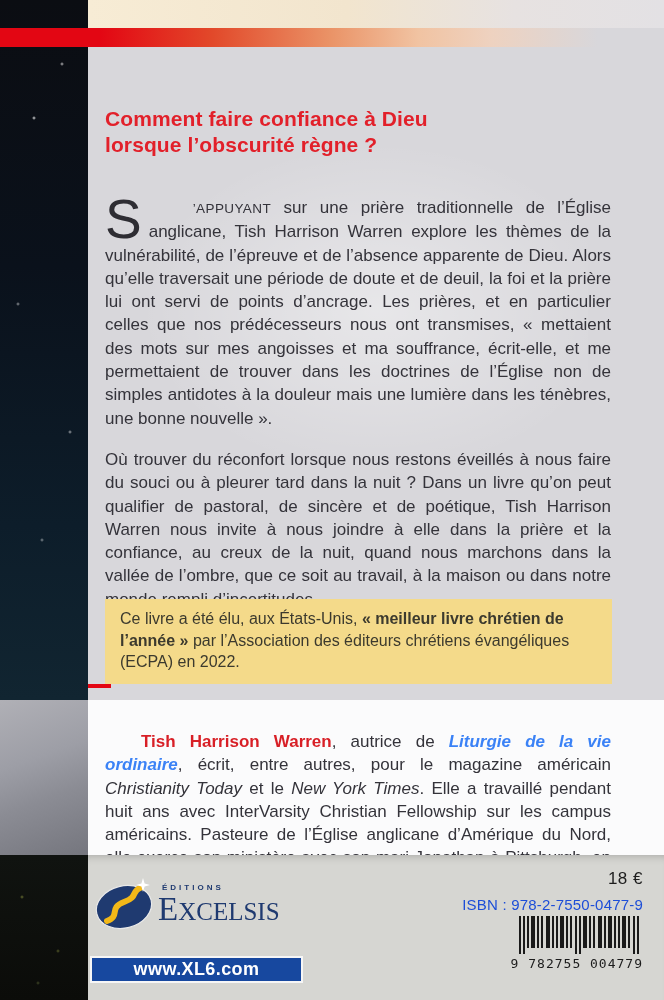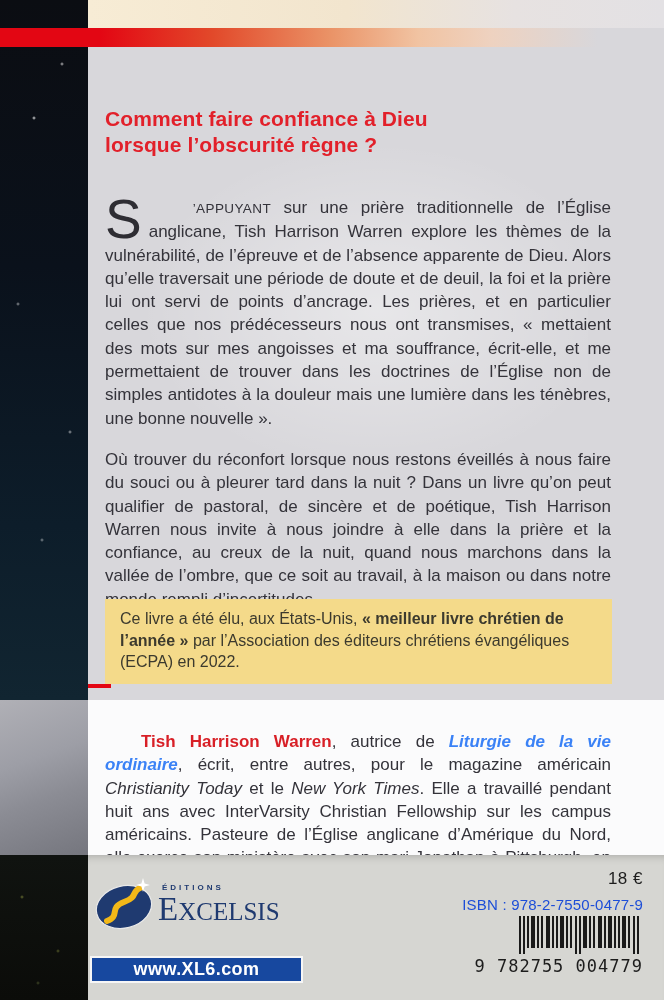--- a/index.html
+++ b/index.html
@@ -91,21 +91,21 @@
     background:#17489f;border:2px solid #f6f6f6;box-sizing:border-box;
     display:flex;align-items:center;justify-content:center;
     color:#ffffff;font-weight:700;font-size:18px;letter-spacing:.4px;margin-top:24px;
   }
   .sales-area{position:absolute;left:355px;top:14px;width:200px;text-align:right;}
   .price{font-size:17px;color:#1d1d1d;letter-spacing:.5px;}
   .isbn{margin-top:7px;font-size:15px;color:#1d4ed8;letter-spacing:.2px;white-space:nowrap;}
   .barcode-wrap{margin-top:3px;display:inline-block;}
   .barcode-digits{
     margin-top:-2px;font-family:"DejaVu Sans Mono","Liberation Mono",monospace;
-    font-size:17px;color:#1c1c1c;letter-spacing:1px;white-space:nowrap;
+    font-size:13px;color:#1c1c1c;letter-spacing:1px;white-space:nowrap;
   }
 </style>
 </head>
 <body>
 
 <div id="cover">
 
   <div class="left-strip">
     <div class="sky-panel"></div>
     <div class="mist-panel"></div>

